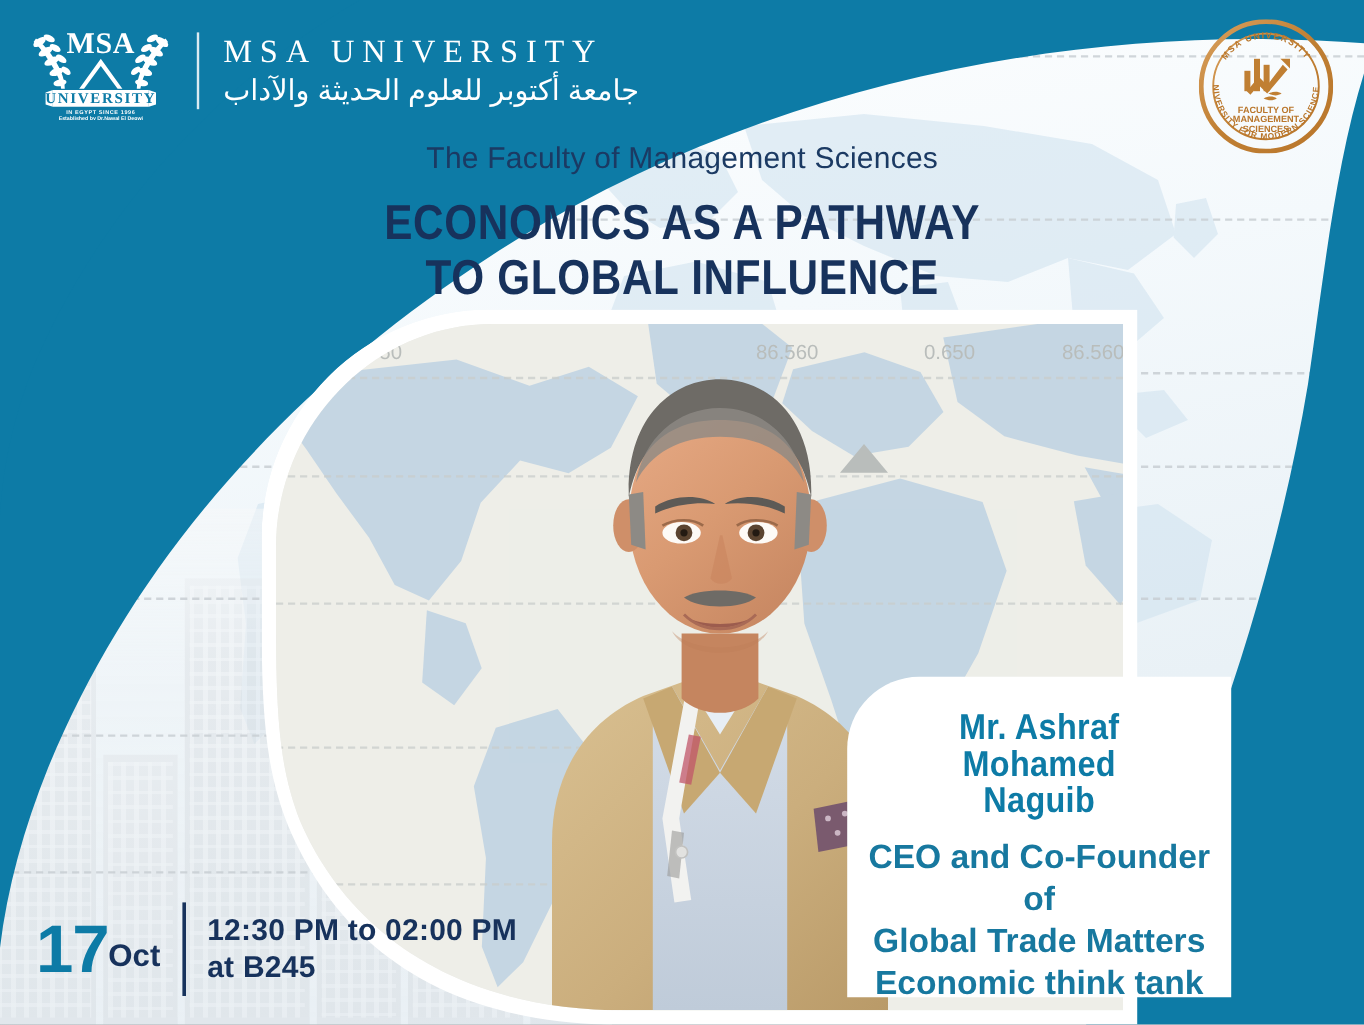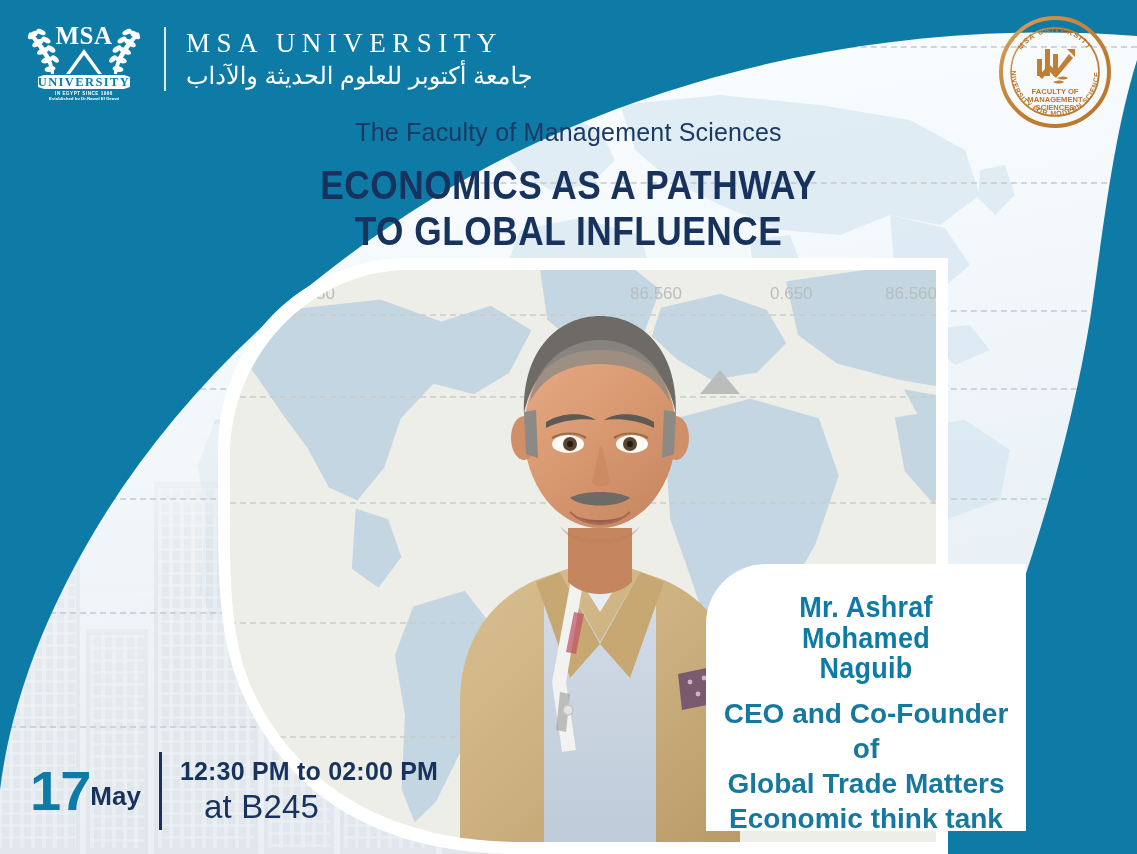--- a/index.html
+++ b/index.html
@@ -101,21 +101,21 @@
   .sp-role{margin-top:12px;color:#17789f;font-weight:700;font-size:28px;line-height:1.25;text-align:center;}
 
   
   .datetime{position:absolute;left:30px;bottom:24px;display:flex;align-items:center;gap:18px;z-index:40;}
   .dt-day{display:flex;flex-direction:row;align-items:center;line-height:1;}
   .dt-num{color:#0d7ba6;font-size:56px;font-weight:700;letter-spacing:-1px;}
   .dt-mon{color:#17325c;font-size:26px;font-weight:700;margin-top:10px;}
   .dt-div{width:3px;height:78px;background:#17325c;}
   .dt-info{display:flex;flex-direction:column;gap:2px;color:#17325c;}
   .dt-time{font-size:25px;font-weight:700;letter-spacing:.2px;}
-  .dt-place{font-size:33px;font-weight:400;letter-spacing:.2px;margin-left:24px;}
+  .dt-place{font-size:25px;font-weight:700;letter-spacing:.2px;}
 </style>
 </head>
 <body>
 
 <div class="poster">
 
   <div class="bg-base"></div>
 
   <div class="bg-map">
     <svg viewBox="0 0 1230 720" xmlns="http://www.w3.org/2000/svg">
@@ -402,21 +402,21 @@
     <div class="sp-role">
       <div>CEO and Co-Founder of</div>
       <div>Global Trade Matters</div>
       <div>Economic think tank</div>
     </div>
   </div>
 
   <div class="datetime">
     <div class="dt-day">
       <div class="dt-num">17</div>
-      <div class="dt-mon">May</div>
+      <div class="dt-mon">Oct</div>
     </div>
     <div class="dt-div"></div>
     <div class="dt-info">
       <div class="dt-time">12:30 PM to 02:00 PM</div>
       <div class="dt-place">at B245</div>
     </div>
   </div>
 
 </div>
 

